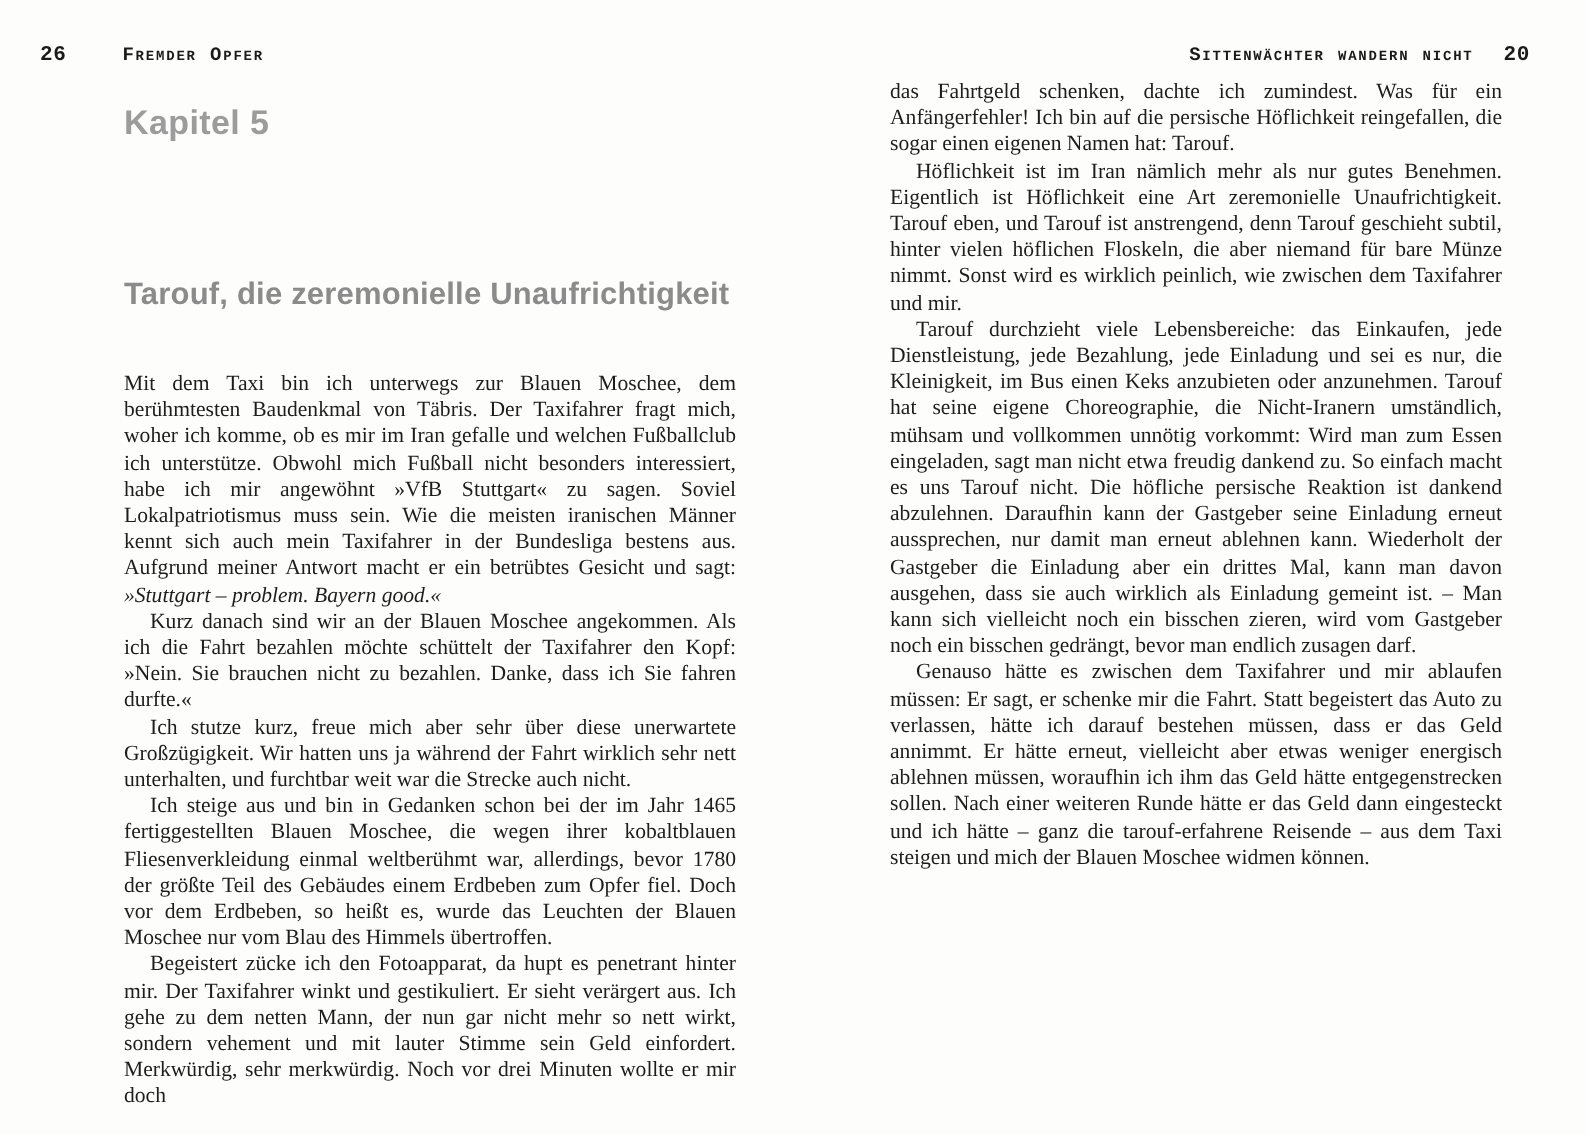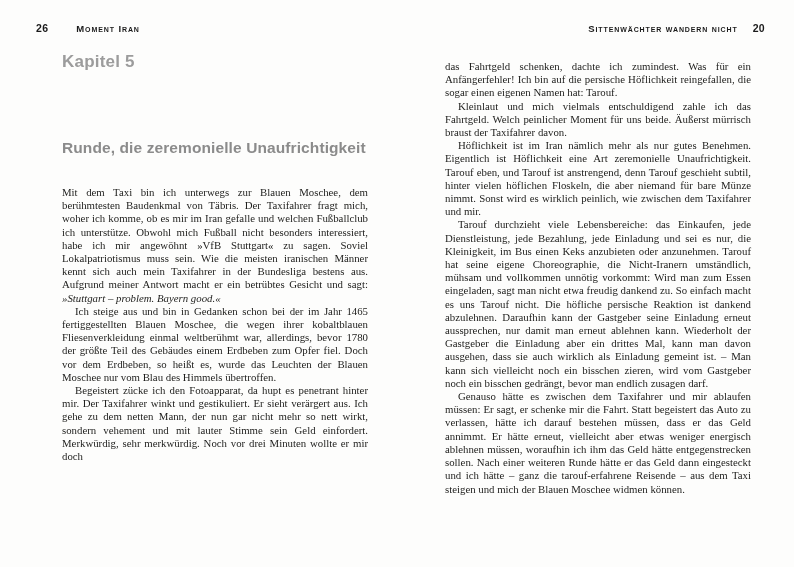--- a/index.html
+++ b/index.html
@@ -17,22 +17,21 @@
   }
   .spread{position:relative;width:794px;height:567px;}
   .page{position:absolute;top:0;height:567px;width:397px;}
   .page-left{left:0;}
   .page-right{left:397px;}
 
   
   .runhead{
     position:absolute;top:22px;
     display:flex;align-items:baseline;
-    font-family:Liberation Sans, sans-serif;
-    margin-left:16px;
+    font-family:Liberation Mono, monospace;
   }
   .page-left .runhead{left:20px;}
   .page-right .runhead{right:29px;}
   .folio{
     font-weight:bold;font-size:10.5px;color:#1a1a1a;letter-spacing:0.3px;
   }
   .runtitle{
     font-weight:bold;font-size:9.5px;color:#1a1a1a;
     font-variant:small-caps;letter-spacing:0.9px;
   }
@@ -53,52 +52,53 @@
     letter-spacing:0.1px;
   }
 
   .textblock{
     position:absolute;width:306px;
     font-size:10.8px;line-height:13.2px;
     text-align:justify;
     hyphens:auto;-webkit-hyphens:auto;
   }
   .page-left .textblock{left:62px;top:186px;}
-  .page-right .textblock{left:48px;top:60px;}
+  .page-right .textblock{left:48px;top:40px;}
 
   .para{margin:0;}
   .para.indent{text-indent:13px;}
   .para em{}
 </style>
 </head>
 <body>
 
 <div class="spread">
 
   <div class="page page-left">
     <div class="runhead">
       <span class="folio">26</span>
-      <span class="runtitle">Moment Iran</span>
+      <span class="runtitle">Fremder Opfer</span>
     </div>
     <div class="chapter-label">Kapitel 5</div>
-    <div class="chapter-title">Runde, die zeremonielle Unaufrichtigkeit</div>
+    <div class="chapter-title">Tarouf, die zeremonielle Unaufrichtigkeit</div>
     <div class="textblock">
         <p class="para"><span>Mit dem Taxi bin ich unterwegs zur Blauen Moschee, dem berühmtesten Baudenkmal von Täbris. Der Taxifahrer fragt mich, woher ich komme, ob es mir im Iran gefalle und welchen Fußballclub ich unterstütze. Obwohl mich Fußball nicht besonders interessiert, habe ich mir angewöhnt »VfB Stuttgart« zu sagen. Soviel Lokalpatriotismus muss sein. Wie die meisten iranischen Männer kennt sich auch mein Taxifahrer in der Bundesliga bestens aus. Aufgrund meiner Antwort macht er ein betrübtes Gesicht und sagt: </span><em>»Stuttgart – problem. Bayern good.«</em></p>
+        <p class="para indent"><span>Kurz danach sind wir an der Blauen Moschee angekommen. Als ich die Fahrt bezahlen möchte schüttelt der Taxifahrer den Kopf: »Nein. Sie brauchen nicht zu bezahlen. Danke, dass ich Sie fahren durfte.«</span></p>
+        <p class="para indent"><span>Ich stutze kurz, freue mich aber sehr über diese unerwartete Großzügigkeit. Wir hatten uns ja während der Fahrt wirklich sehr nett unterhalten, und furchtbar weit war die Strecke auch nicht.</span></p>
         <p class="para indent"><span>Ich steige aus und bin in Gedanken schon bei der im Jahr 1465 fertiggestellten Blauen Moschee, die wegen ihrer kobaltblauen Fliesenverkleidung einmal weltberühmt war, allerdings, bevor 1780 der größte Teil des Gebäudes einem Erdbeben zum Opfer fiel. Doch vor dem Erdbeben, so heißt es, wurde das Leuchten der Blauen Moschee nur vom Blau des Himmels übertroffen.</span></p>
         <p class="para indent"><span>Begeistert zücke ich den Fotoapparat, da hupt es penetrant hinter mir. Der Taxifahrer winkt und gestikuliert. Er sieht verärgert aus. Ich gehe zu dem netten Mann, der nun gar nicht mehr so nett wirkt, sondern vehement und mit lauter Stimme sein Geld einfordert. Merkwürdig, sehr merkwürdig. Noch vor drei Minuten wollte er mir doch</span></p>
       </div>
   </div>
 
   <div class="page page-right">
     <div class="runhead">
       <span class="runtitle">Sittenwächter wandern nicht</span>
       <span class="folio">20</span>
     </div>
     <div class="textblock">
         <p class="para"><span>das Fahrtgeld schenken, dachte ich zumindest. Was für ein Anfängerfehler! Ich bin auf die persische Höflichkeit reingefallen, die sogar einen eigenen Namen hat: Tarouf.</span></p>
-        <p class="para indent"><span>Kleinlaut und mich vielmals entschuldigend zahle ich das Fahrtgeld. Welch peinlicher Moment für uns beide. Äußerst mürrisch braust der Taxifahrer davon.</span></p>
         <p class="para indent"><span>Höflichkeit ist im Iran nämlich mehr als nur gutes Benehmen. Eigentlich ist Höflichkeit eine Art zeremonielle Unaufrichtigkeit. Tarouf eben, und Tarouf ist anstrengend, denn Tarouf geschieht subtil, hinter vielen höflichen Floskeln, die aber niemand für bare Münze nimmt. Sonst wird es wirklich peinlich, wie zwischen dem Taxifahrer und mir.</span></p>
         <p class="para indent"><span>Tarouf durchzieht viele Lebensbereiche: das Einkaufen, jede Dienstleistung, jede Bezahlung, jede Einladung und sei es nur, die Kleinigkeit, im Bus einen Keks anzubieten oder anzunehmen. Tarouf hat seine eigene Choreographie, die Nicht-Iranern umständlich, mühsam und vollkommen unnötig vorkommt: Wird man zum Essen eingeladen, sagt man nicht etwa freudig dankend zu. So einfach macht es uns Tarouf nicht. Die höfliche persische Reaktion ist dankend abzulehnen. Daraufhin kann der Gastgeber seine Einladung erneut aussprechen, nur damit man erneut ablehnen kann. Wiederholt der Gastgeber die Einladung aber ein drittes Mal, kann man davon ausgehen, dass sie auch wirklich als Einladung gemeint ist. – Man kann sich vielleicht noch ein bisschen zieren, wird vom Gastgeber noch ein bisschen gedrängt, bevor man endlich zusagen darf.</span></p>
         <p class="para indent"><span>Genauso hätte es zwischen dem Taxifahrer und mir ablaufen müssen: Er sagt, er schenke mir die Fahrt. Statt begeistert das Auto zu verlassen, hätte ich darauf bestehen müssen, dass er das Geld annimmt. Er hätte erneut, vielleicht aber etwas weniger energisch ablehnen müssen, woraufhin ich ihm das Geld hätte entgegenstrecken sollen. Nach einer weiteren Runde hätte er das Geld dann eingesteckt und ich hätte – ganz die tarouf-erfahrene Reisende – aus dem Taxi steigen und mich der Blauen Moschee widmen können.</span></p>
       </div>
   </div>
 
 </div>
 
 </body></html>

